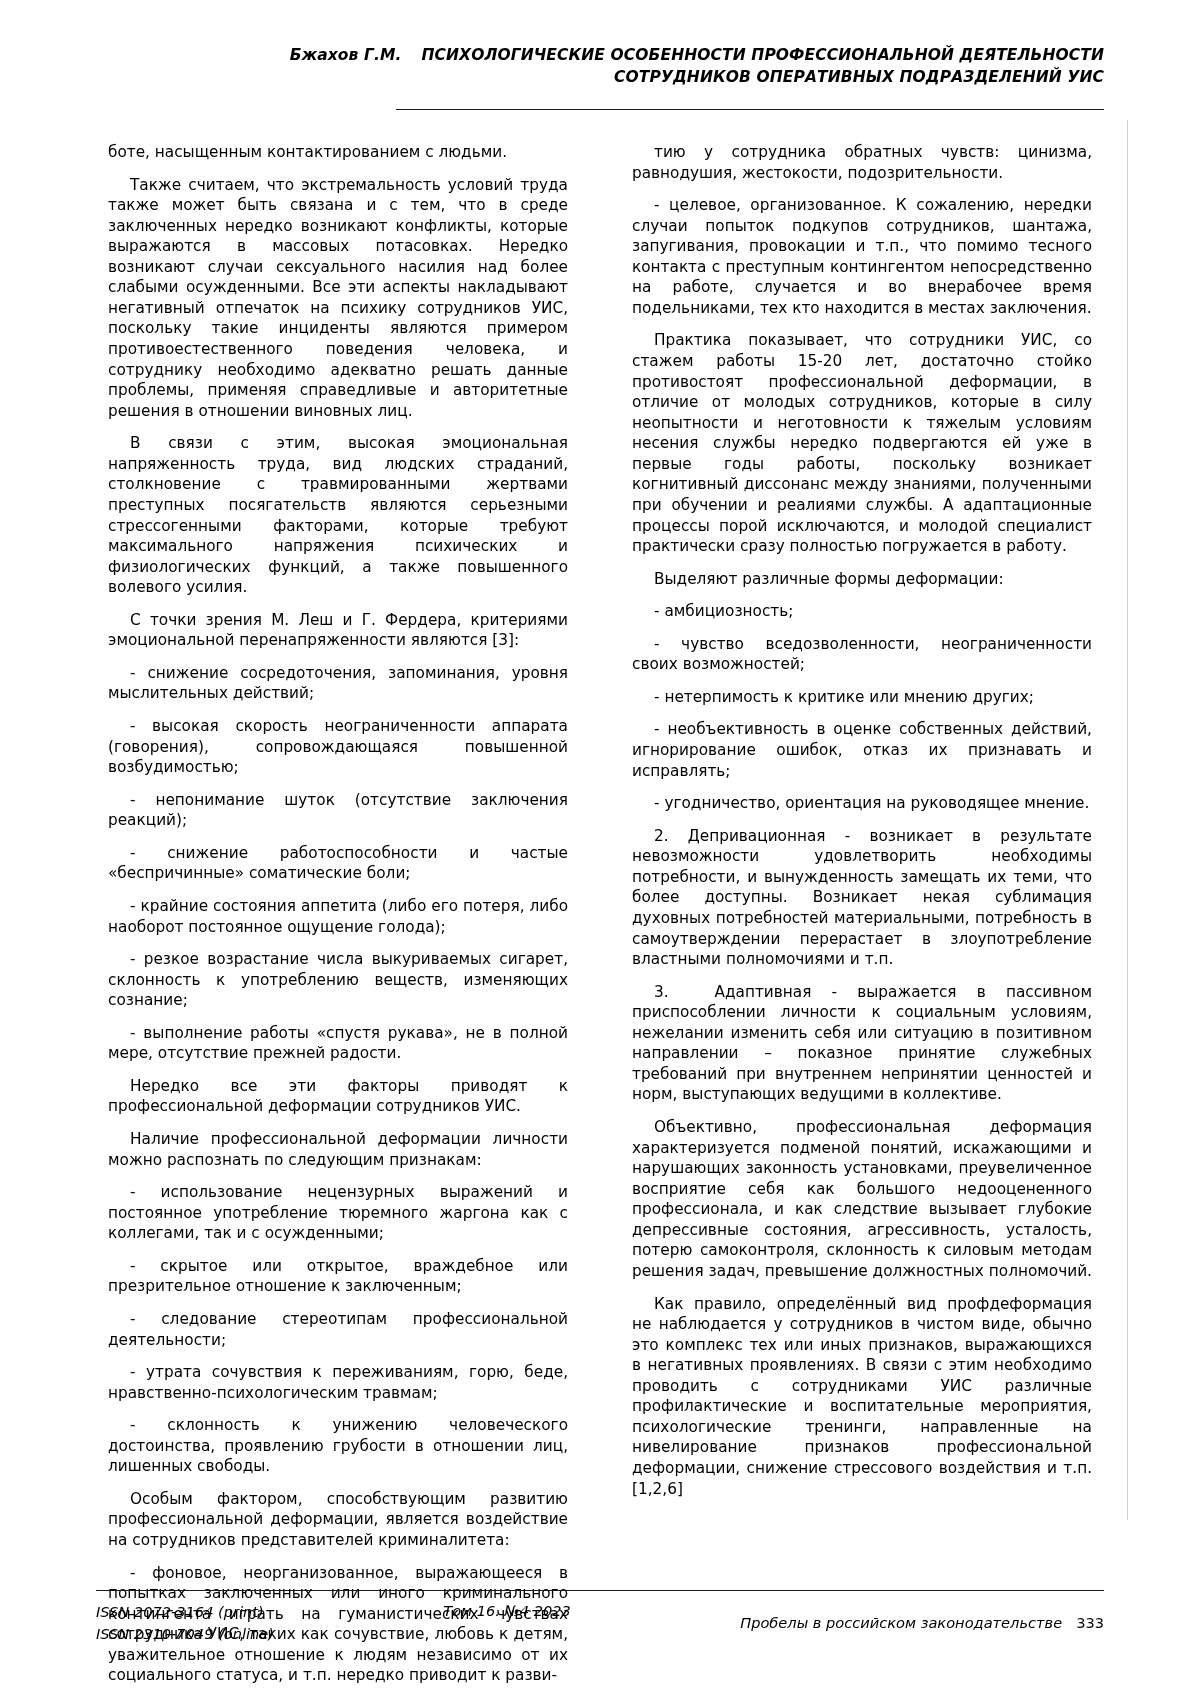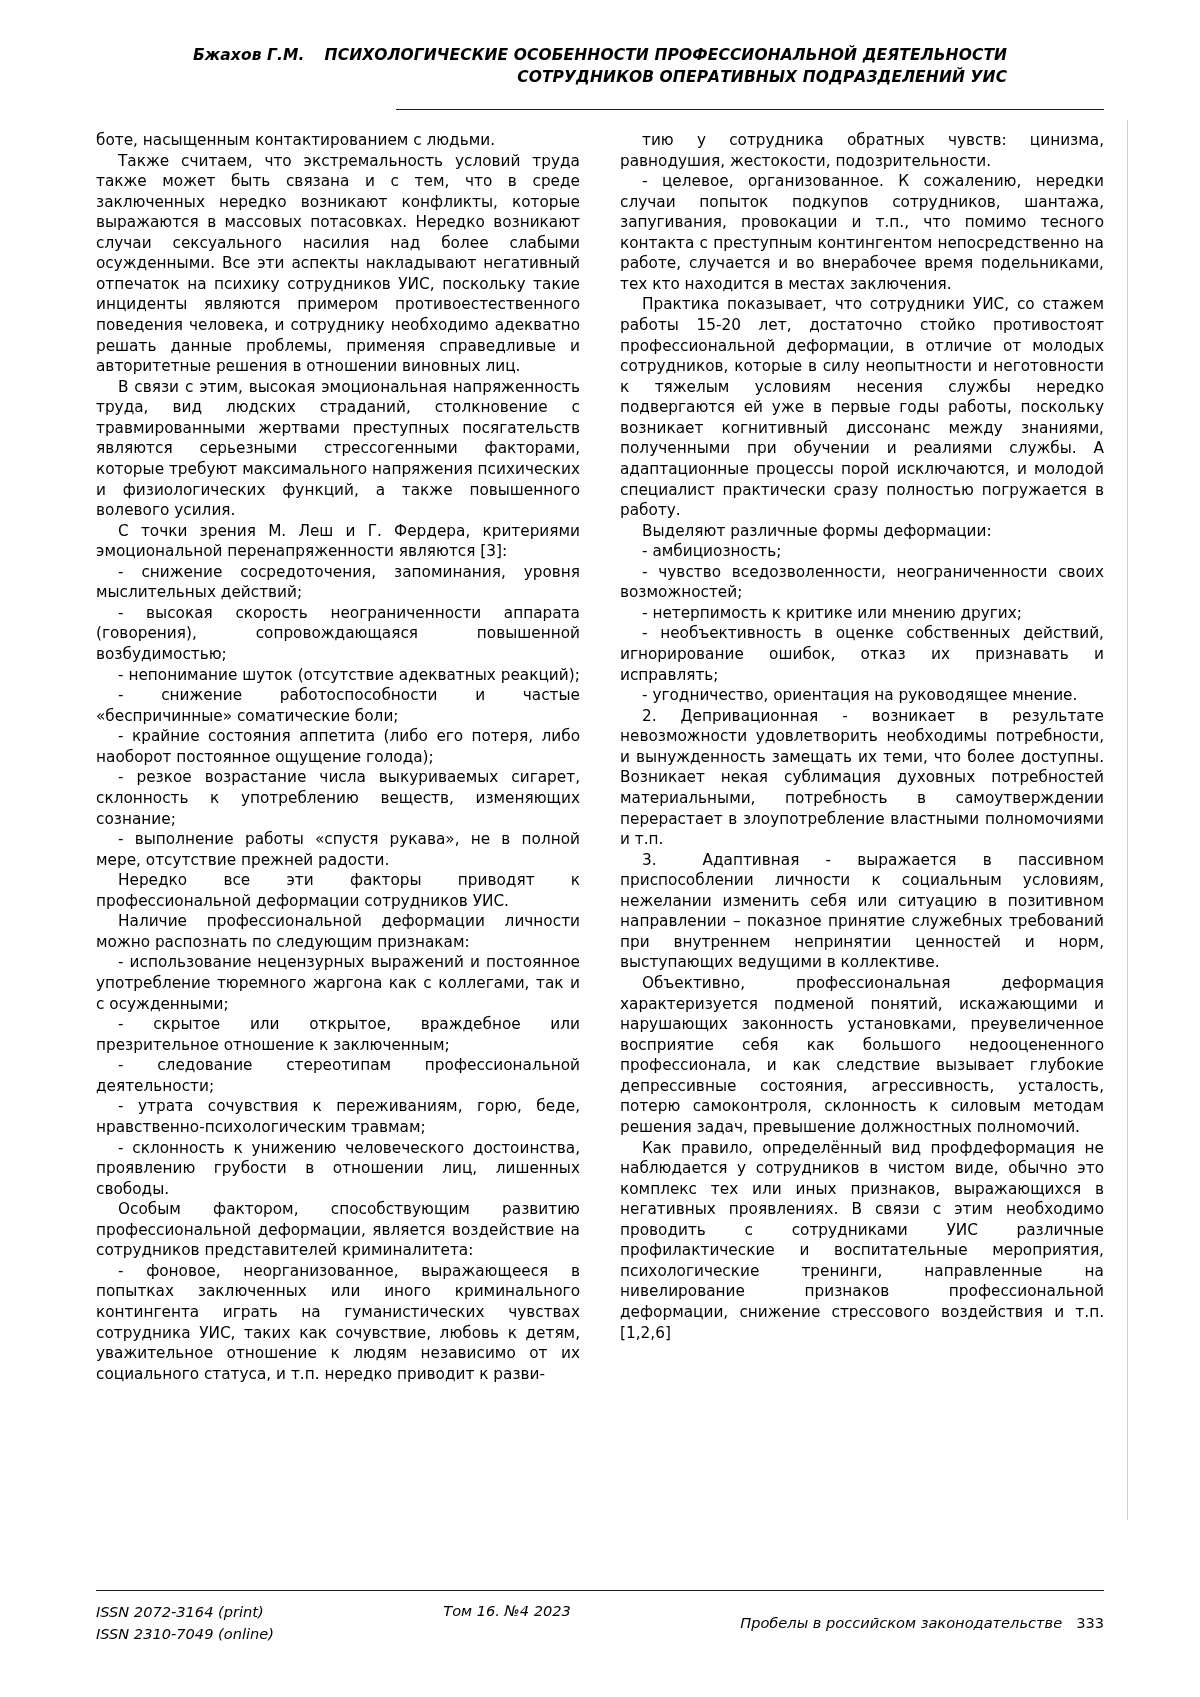--- a/index.html
+++ b/index.html
@@ -20,21 +20,21 @@
     height: 1697px;
     box-sizing: border-box;
     padding: 44px 96px 40px 96px;
     position: relative;
   }
 
   
   .header {
     display: flex;
     align-items: flex-start;
-    justify-content: center;
+    justify-content: flex-end;
     gap: 20px;
     padding-bottom: 10px;
   }
   .header-author {
     font-style: italic;
     font-weight: bold;
     font-size: 15.5px;
     white-space: nowrap;
     padding-top: 2px;
     letter-spacing: 0.1px;
@@ -67,21 +67,21 @@
   }
   .col {
     width: 484px;
     font-size: 15.3px;
     line-height: 1.345;
     text-align: justify;
     text-justify: inter-word;
     hyphens: manual;
   }
   .col p {
-    margin: 0;
+    margin: 12px;
     text-indent: 22px;
   }
   .col p.noindent {
     text-indent: 0;
   }
 
   
   .footer {
     position: absolute;
     left: 96px;
@@ -148,21 +148,21 @@
   </div>
 
   <div class="columns">
     <div class="col" id="col-left">
         <p class="noindent">боте, насыщенным контактированием с людьми.</p>
         <p>Также считаем, что экстремальность условий труда также может быть связана и с тем, что в среде заключенных нередко возникают конфликты, которые выражаются в массовых потасовках. Нередко возникают случаи сексуального насилия над более слабыми осужденными. Все эти аспекты накладывают негативный отпечаток на психику сотрудников УИС, поскольку такие инциденты являются примером противоестественного поведения человека, и сотруднику необходимо адекватно решать данные проблемы, применяя справедливые и авторитетные решения в отношении виновных лиц.</p>
         <p>В связи с этим, высокая эмоциональная напряженность труда, вид людских страданий, столкновение с травмированными жертвами преступных посягательств являются серьезными стрессогенными факторами, которые требуют максимального напряжения психических и физиологических функций, а также повышенного волевого усилия.</p>
         <p>С точки зрения М. Леш и Г. Фердера, критериями эмоциональной перенапряженности являются [3]:</p>
         <p>- снижение сосредоточения, запоминания, уровня мыслительных действий;</p>
         <p>- высокая скорость неограниченности аппарата (говорения), сопровождающаяся повышенной возбудимостью;</p>
-        <p>- непонимание шуток (отсутствие адекватных реакций);</p>
+        <p>- непонимание шуток (отсутствие заключения реакций);</p>
         <p>- снижение работоспособности и частые «беспричинные» соматические боли;</p>
         <p>- крайние состояния аппетита (либо его потеря, либо наоборот постоянное ощущение голода);</p>
         <p>- резкое возрастание числа выкуриваемых сигарет, склонность к употреблению веществ, изменяющих сознание;</p>
         <p>- выполнение работы «спустя рукава», не в полной мере, отсутствие прежней радости.</p>
         <p>Нередко все эти факторы приводят к профессиональной деформации сотрудников УИС.</p>
         <p>Наличие профессиональной деформации личности можно распознать по следующим признакам:</p>
         <p>- использование нецензурных выражений и постоянное употребление тюремного жаргона как с коллегами, так и с осужденными;</p>
         <p>- скрытое или открытое, враждебное или презрительное отношение к заключенным;</p>
         <p>- следование стереотипам профессиональной деятельности;</p>
         <p>- утрата сочувствия к переживаниям, горю, беде, нравственно-психологическим травмам;</p>

